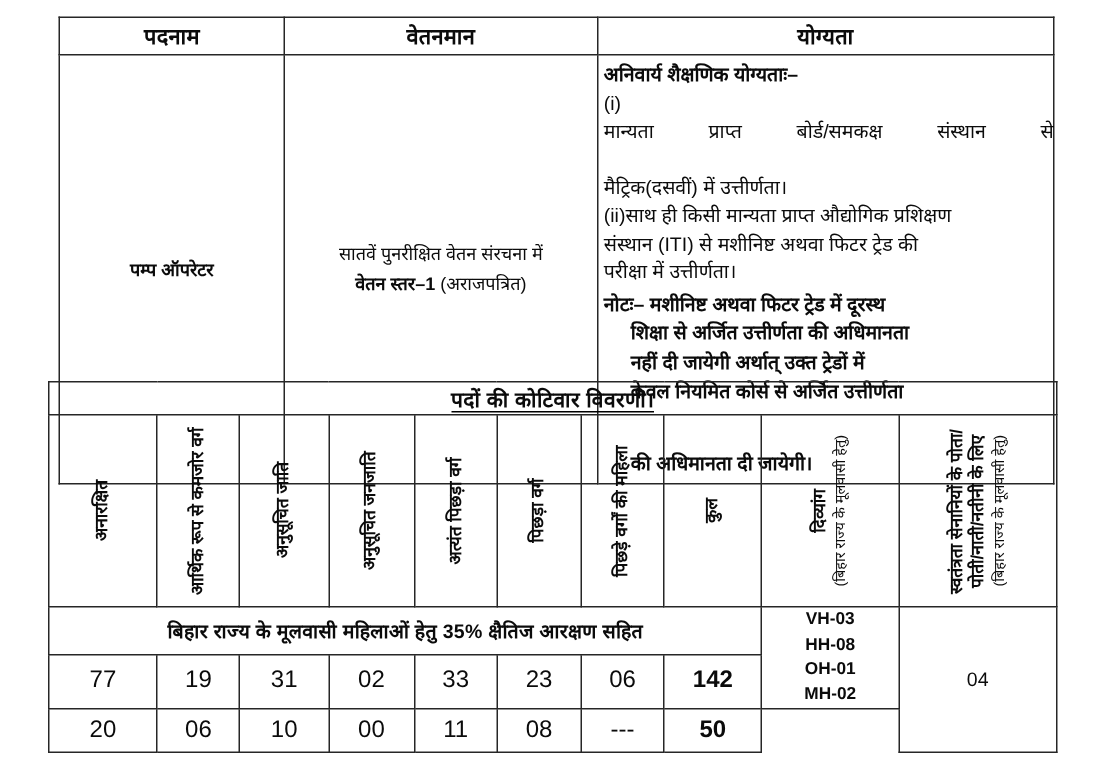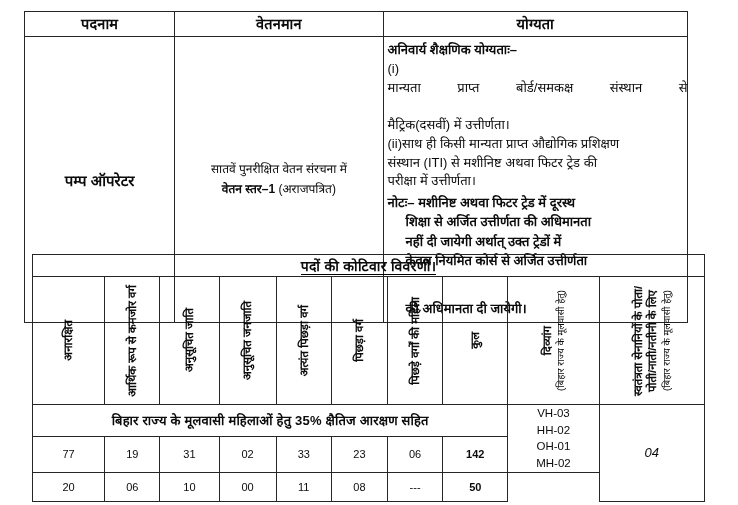--- a/index.html
+++ b/index.html
@@ -12,21 +12,21 @@
     height: 505px;
     font-family: "Liberation Sans", "DejaVu Sans", sans-serif;
     color: #0b0b0b;
     position: relative;
     overflow: hidden;
   }
 
   
   #upper-table {
     position: absolute;
-    left: 24px;
+    left: 39px;
     top: 11px;
     width: 664px;
     border-collapse: collapse;
     table-layout: fixed;
   }
   #upper-table td, #upper-table th {
     border: 1px solid #262626;
     vertical-align: middle;
     padding: 0;
   }
@@ -37,21 +37,21 @@
     font-weight: bold;
     letter-spacing: .2px;
     padding: 1px 0 3px 0 !important;
   }
   .col-post   { width: 150px; }
   .col-scale  { width: 208px; }
   .col-qual   { width: 304px; }
 
   #cell-post {
     text-align: center;
-    font-size: 15px;
+    font-size: 12px;
     font-weight: bold;
     height: 219px;
   }
   #cell-scale {
     text-align: center;
     font-size: 12px;
     line-height: 1.6;
     padding: 0 10px !important;
   }
   #cell-scale .lvl { font-weight: bold; }
@@ -142,29 +142,30 @@
     gap: 1px;
   }
 
   #reserve-note-cell {
     height: 25px;
     font-size: 13px;
     font-weight: bold;
     letter-spacing: .2px;
   }
 
-  .data-row td { height: 28px; font-size: 11px; }
+  .data-row td { height: 28px; font-size: 16px; }
   .data-row td.total { font-weight: bold; }
   .div-list {
     font-size: 11.5px;
     line-height: 1.45;
     font-family: "Liberation Sans", sans-serif;
+    font-weight: bold;
   }
   .div-list span { display: block; }
-  #freedom-cell { font-size: 13px; font-style: italic; }
+  #freedom-cell { font-size: 13px; }
 
   
   .c1  { width: 72px; }
   .c2  { width: 55px; }
   .c3  { width: 59px; }
   .c4  { width: 57px; }
   .c5  { width: 55px; }
   .c6  { width: 56px; }
   .c7  { width: 55px; }
   .c8  { width: 65px; }
@@ -292,21 +293,21 @@
           <span class="vrot">स्वतंत्रता सेनानियों के पोता/पोती/नाती/नतीनी के लिए</span>
           <span class="vrot small">(बिहार राज्य के मूलवासी हेतु)</span>
         </div>
       </td>
     </tr>
 
     <tr>
       <td id="reserve-note-cell" colspan="8">बिहार राज्य के मूलवासी महिलाओं हेतु 35% क्षैतिज आरक्षण सहित</td>
       <td rowspan="2" class="div-list">
         <span>VH-03</span>
-        <span>HH-02</span>
+        <span>HH-08</span>
         <span>OH-01</span>
         <span>MH-02</span>
       </td>
       <td rowspan="3" id="freedom-cell">04</td>
     </tr>
 
     <tr class="data-row">
       <td>77</td>
       <td>19</td>
       <td>31</td>

